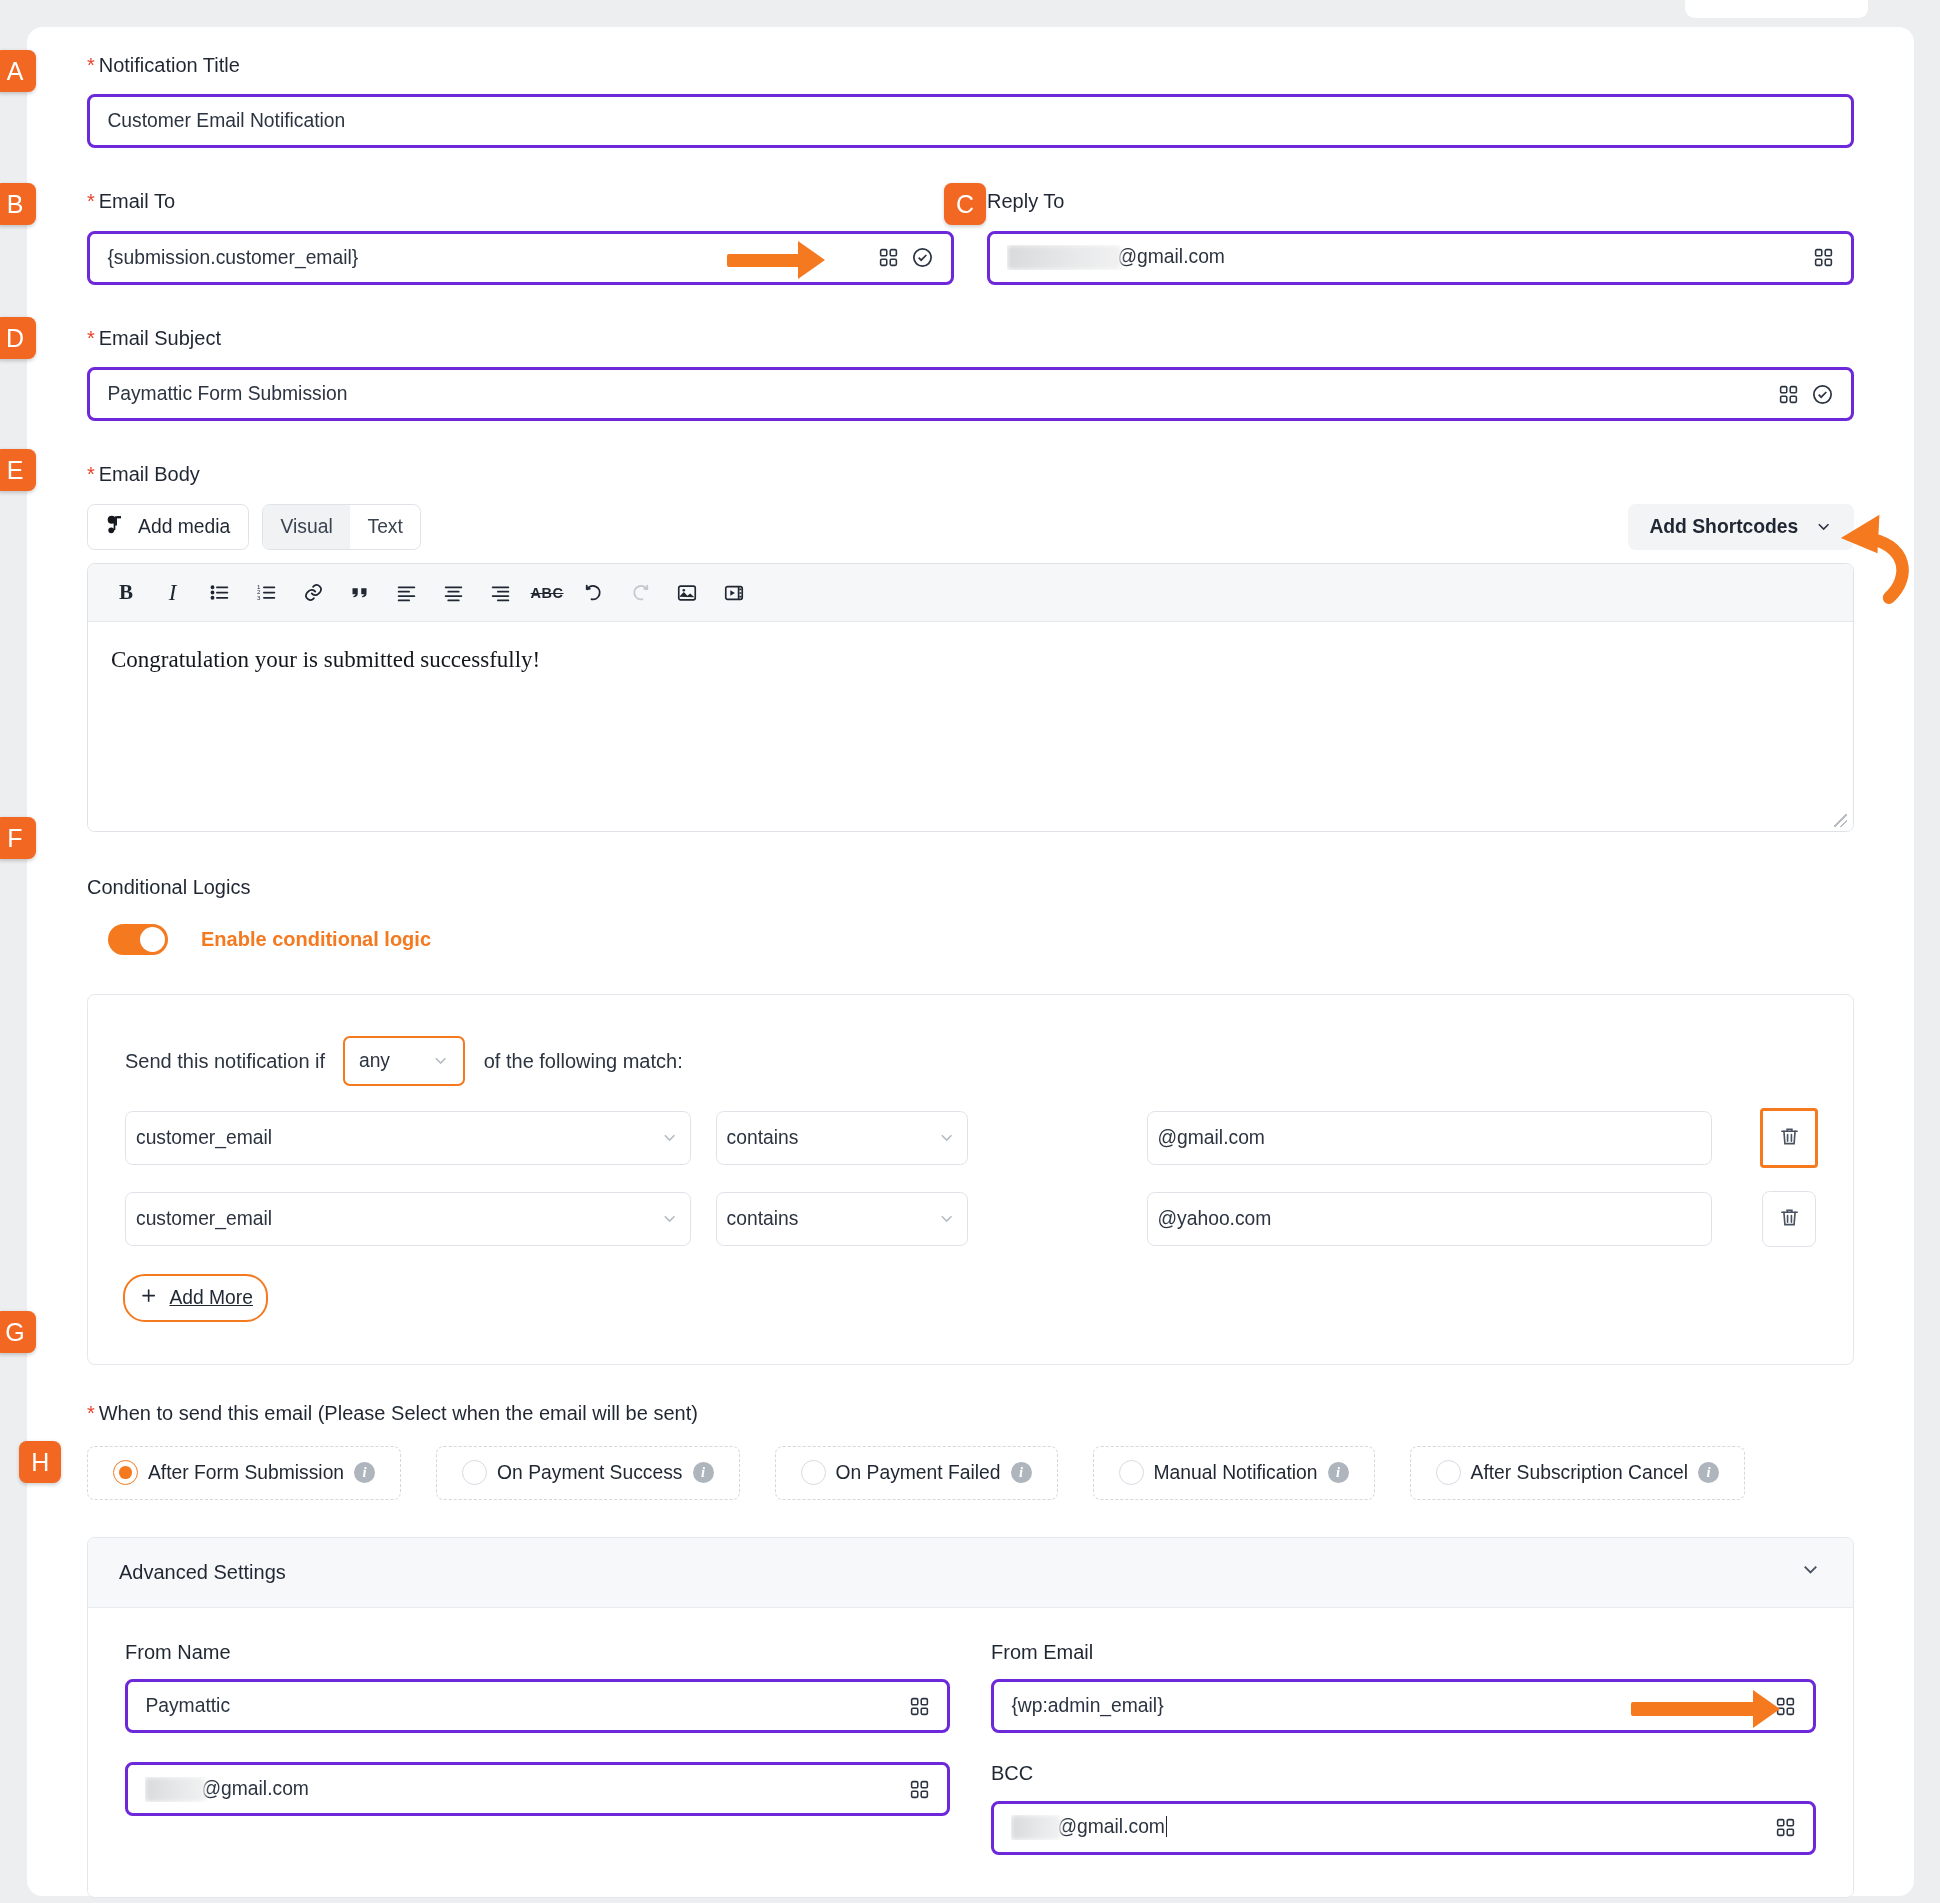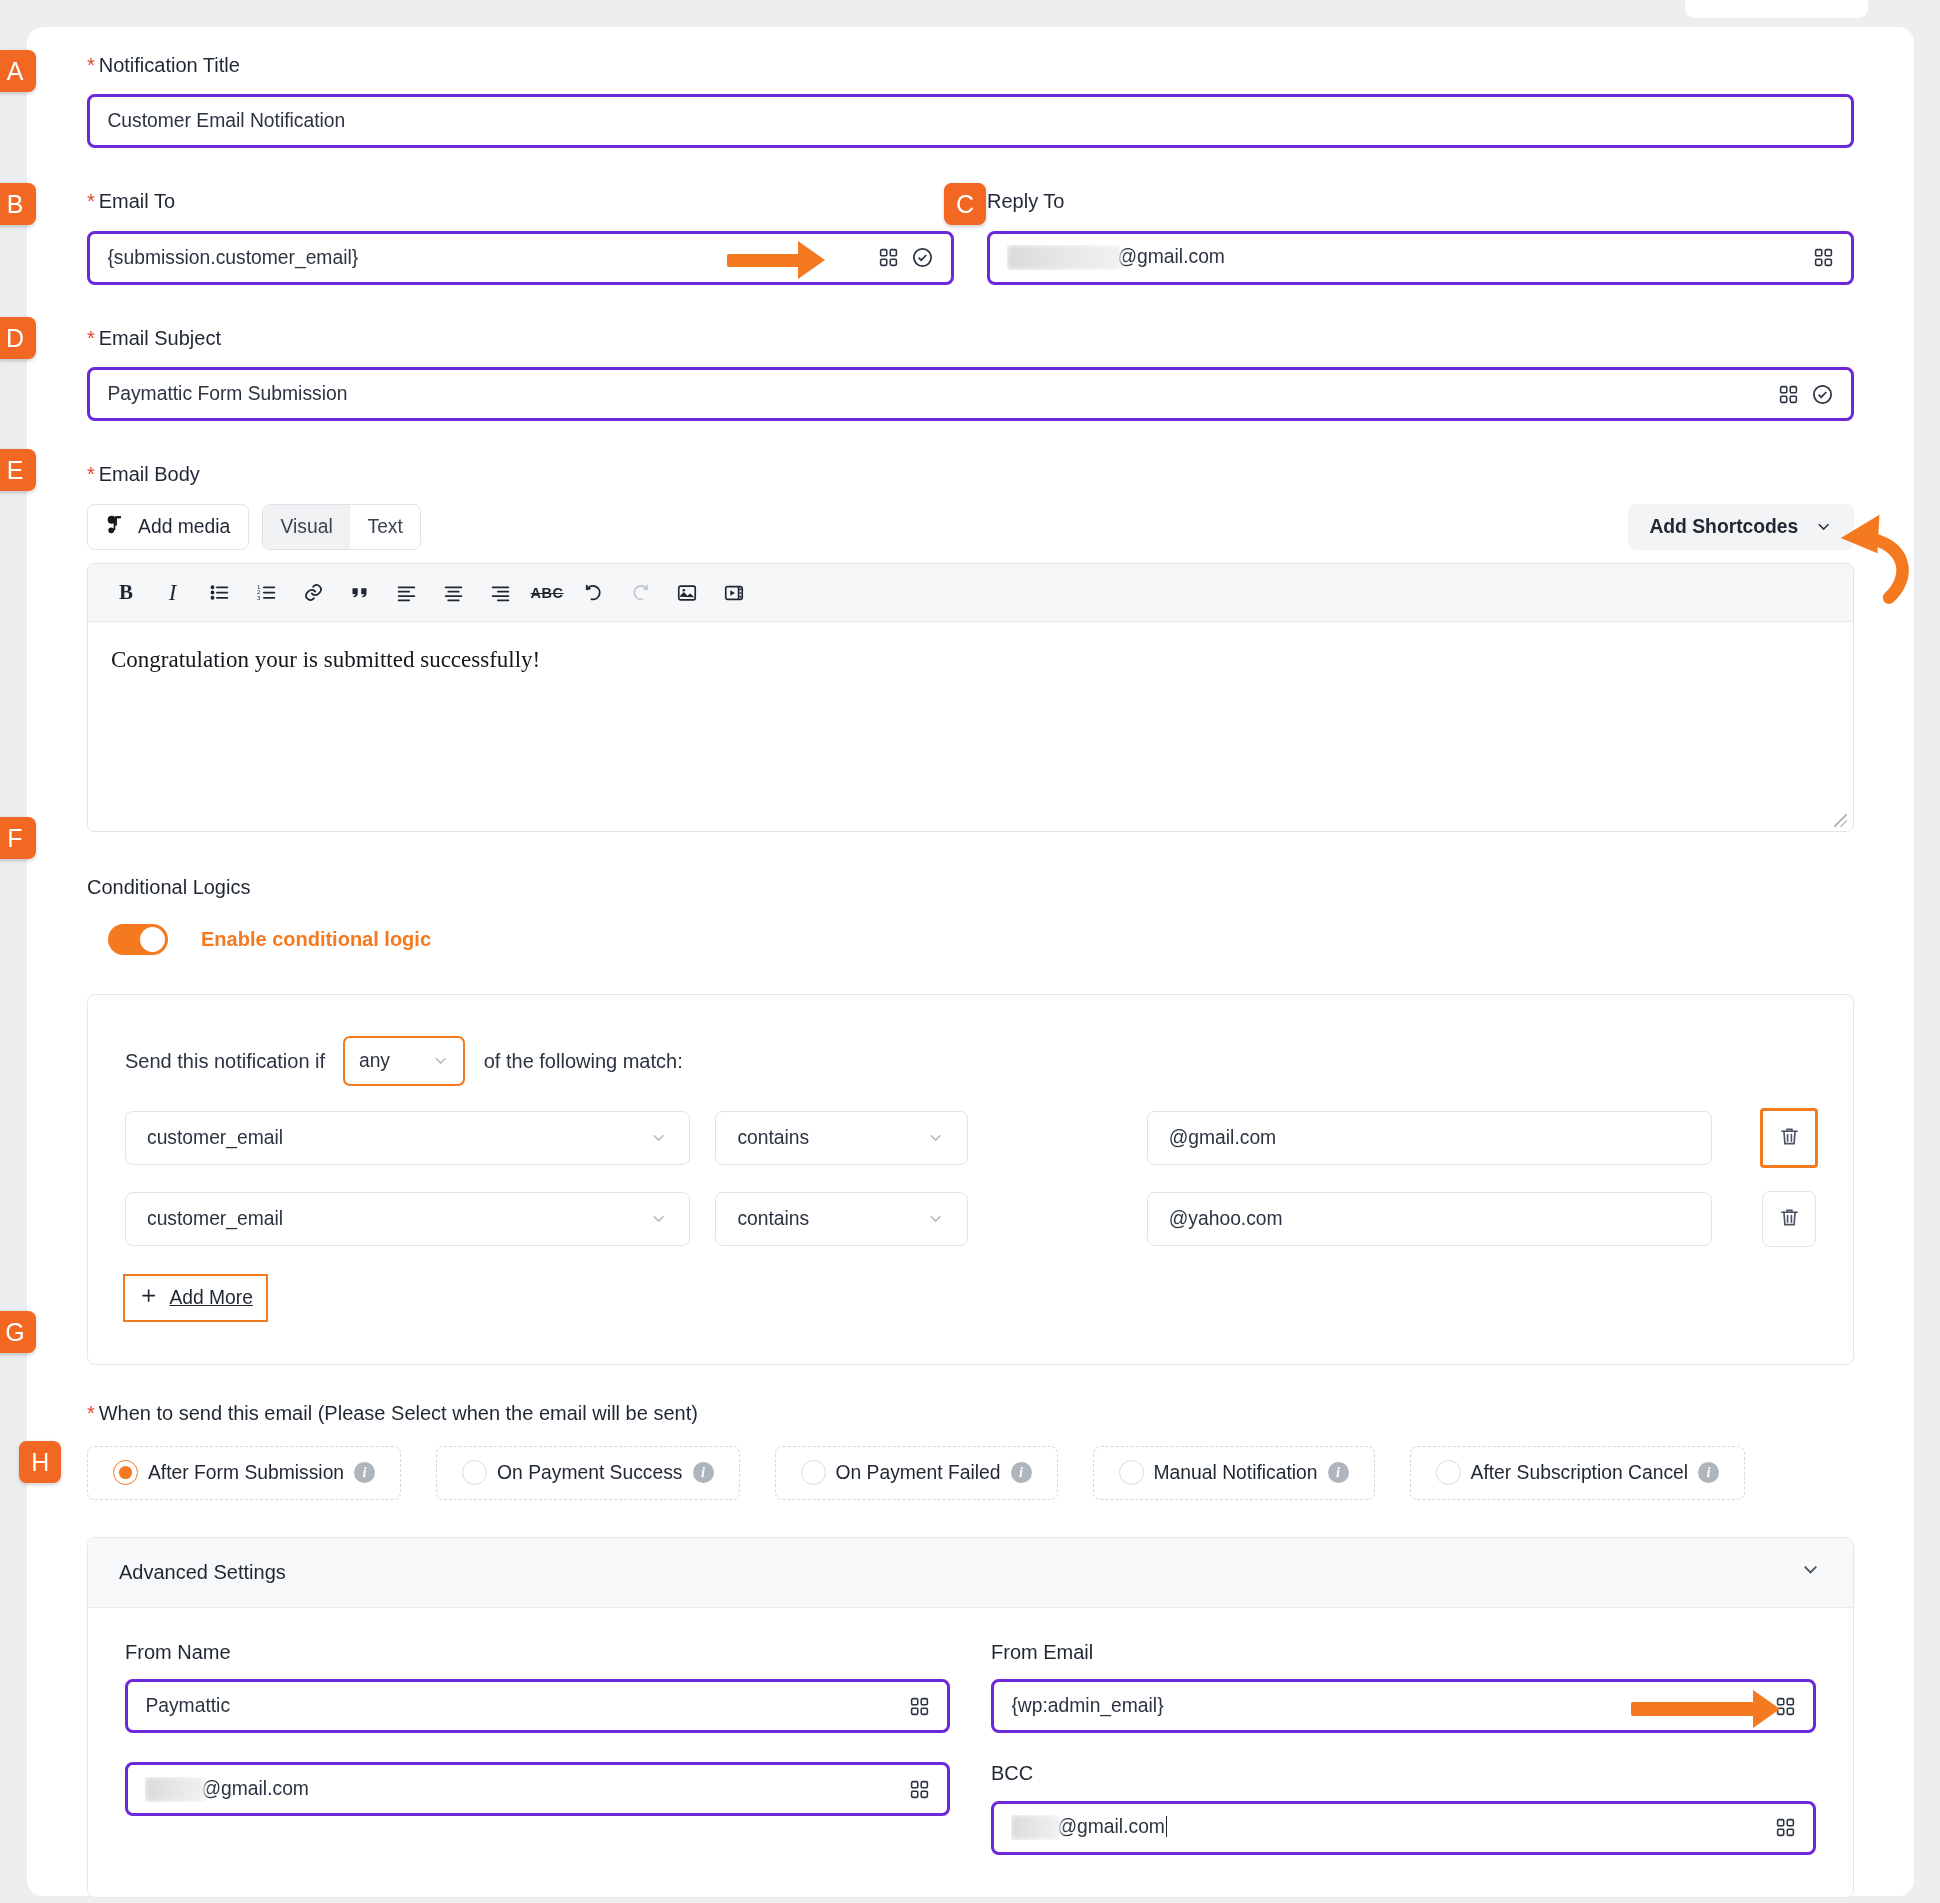--- a/index.html
+++ b/index.html
@@ -158,35 +158,36 @@
   .select-any {
     width: 120px; height: 48px; border: 1px solid #dfe3e8; border-radius: 5.8px;
     background: #fff; display: flex; align-items: center; justify-content: space-between;
     padding: 0 13.5px; font-size: 19.3px; color: #2b3440;
     outline: 2.9px solid #f4791f; outline-offset: -1px;
   }
   .cond-row { display: flex; align-items: center; gap: 25px; margin-top: 25px; }
   .sel {
     height: 54px; border: 1px solid #dfe3e8; border-radius: 7.7px; background: #fff;
     display: flex; align-items: center; justify-content: space-between;
-    padding: 0 21px; font-size: 19.3px; color: #2b3440;
+    padding: 0 10px; font-size: 19.3px; color: #2b3440;
   }
   .sel-field { width: 587px; }
   .sel-op { width: 261px; }
   .sel-val { width: 587px; margin-left: 154px; }
   .btn-trash {
     width: 56px; height: 56px; border: 1px solid #dfe3e8; border-radius: 7.7px;
     background: #fff; display: flex; align-items: center; justify-content: center;
     margin-left: 25px;
   }
   .btn-trash.hl { outline: 3.9px solid #f4791f; outline-offset: -1px; border-color: transparent; border-radius: 1.9px; }
   .add-more {
     display: inline-flex; align-items: center; gap: 11.6px; margin-top: 29px;
     font-size: 19.3px; color: #1f2733; padding: 9.7px 13.5px;
     outline: 2.9px solid #f4791f;
+    border-radius: 20px;
   }
   .add-more .txt { text-decoration: underline; }
 
   
   .radio-row { display: flex; gap: 35px; margin-top: 21px; }
   .radio-item {
     height: 54px; border: 1px dashed #d3d8de; border-radius: 7.7px;
     display: flex; align-items: center; gap: 10px; padding: 0 25px;
     font-size: 19.3px; color: #1f2733; background: #fff;
   }

